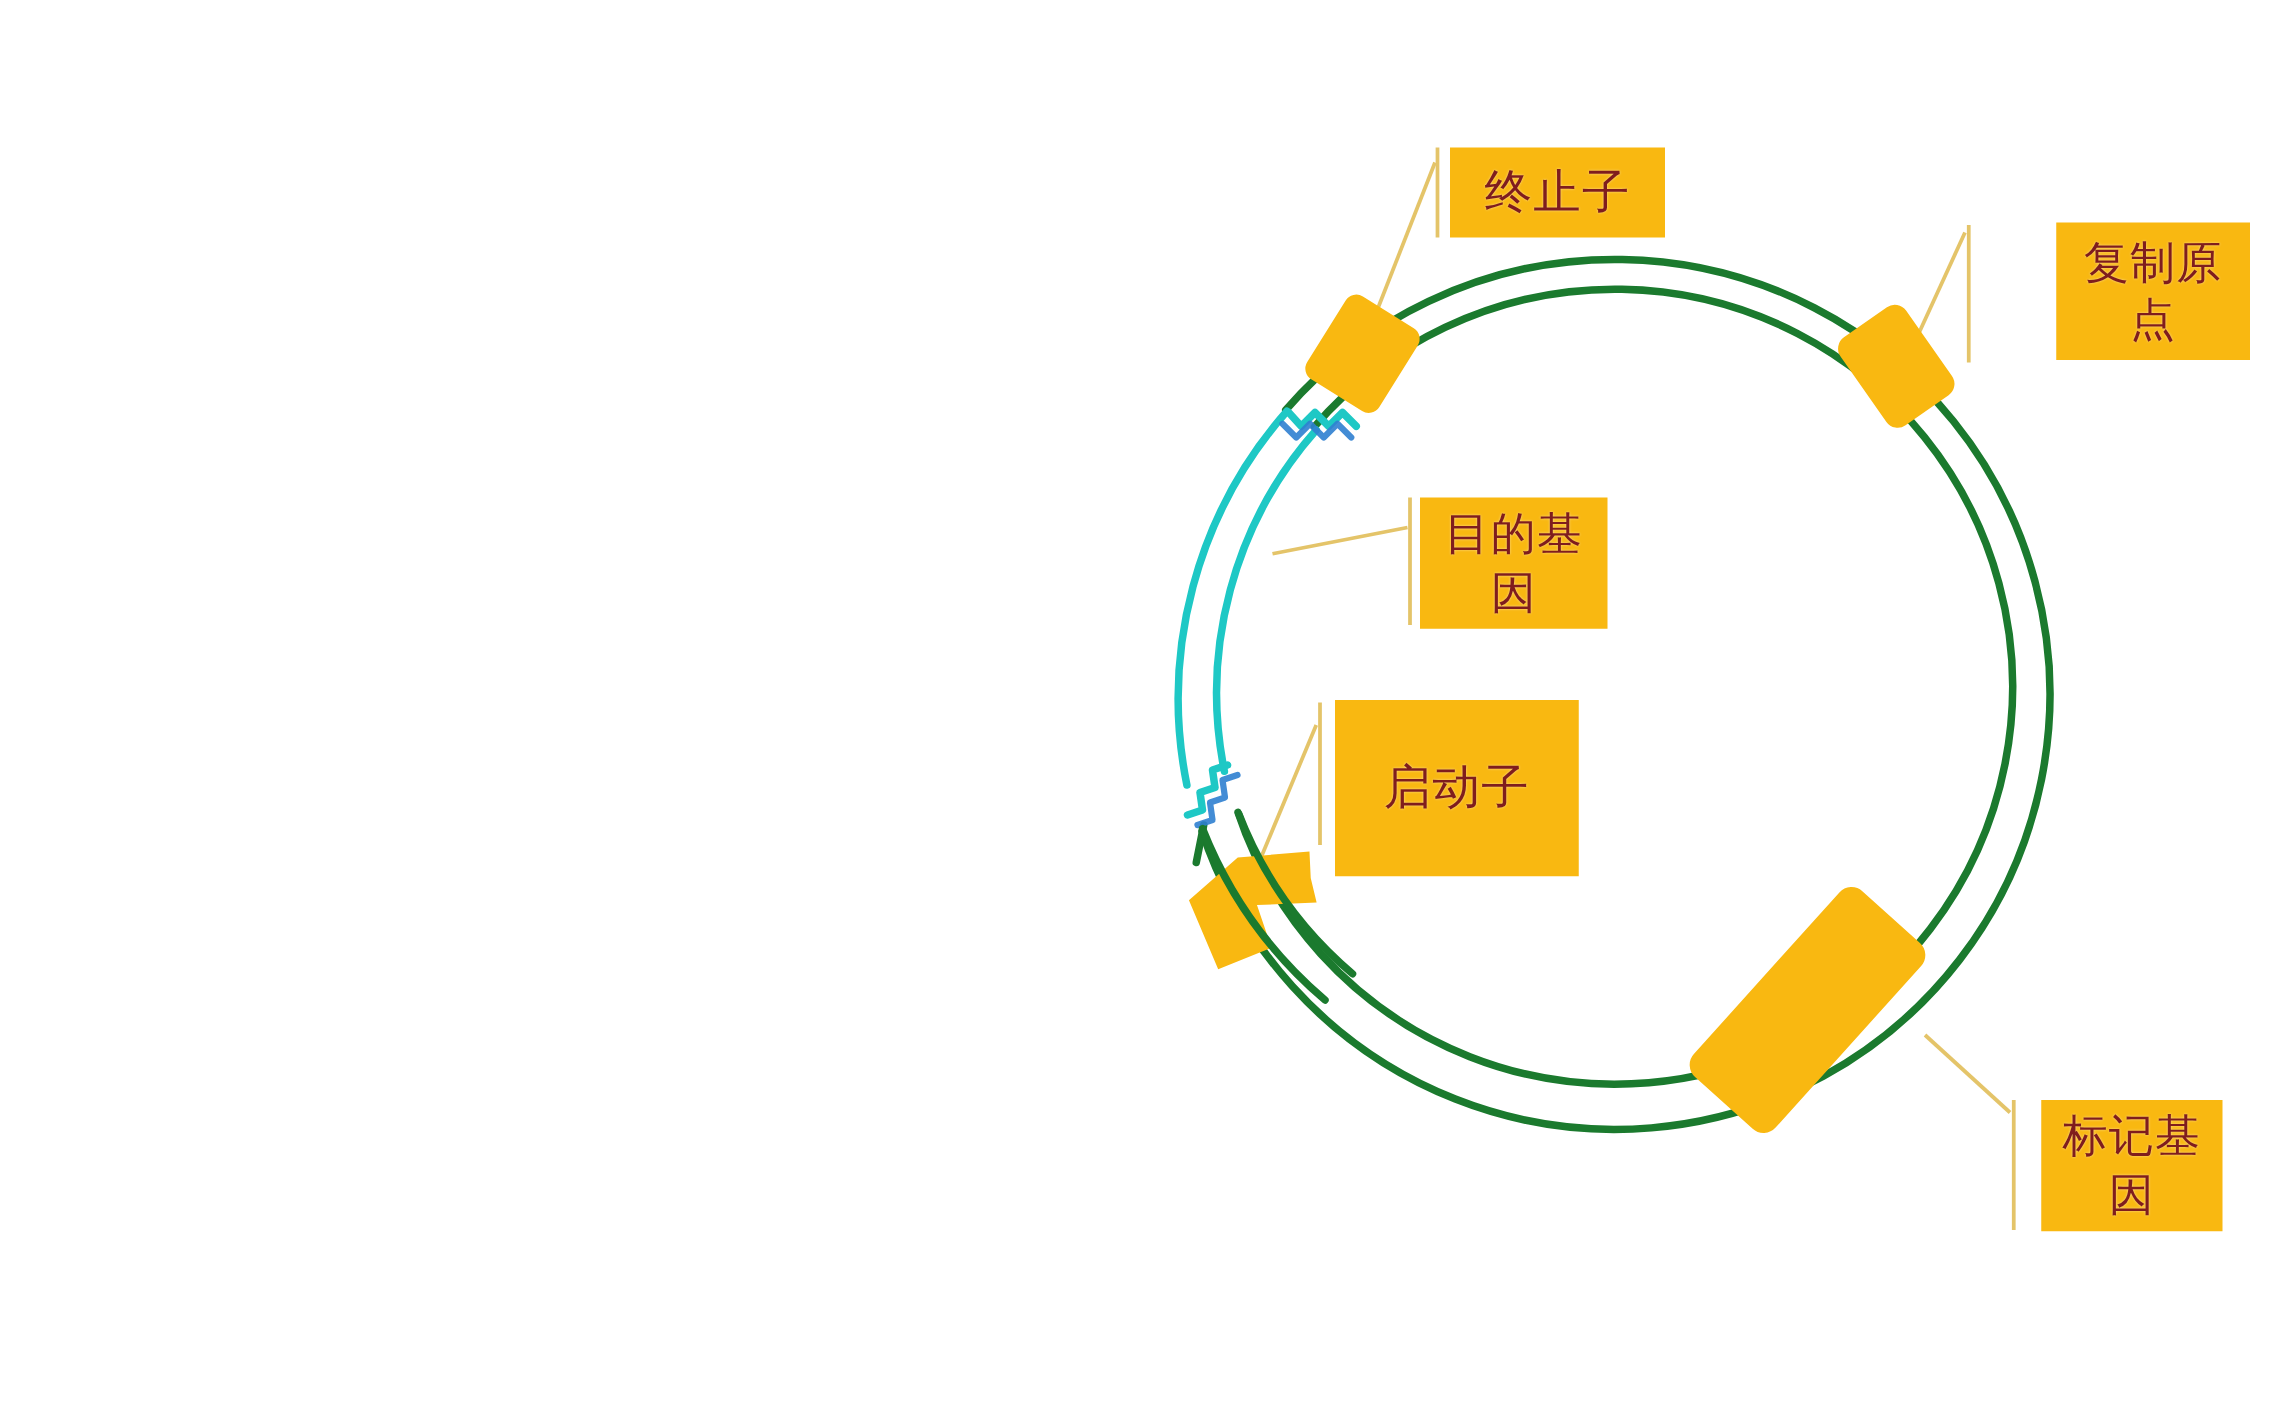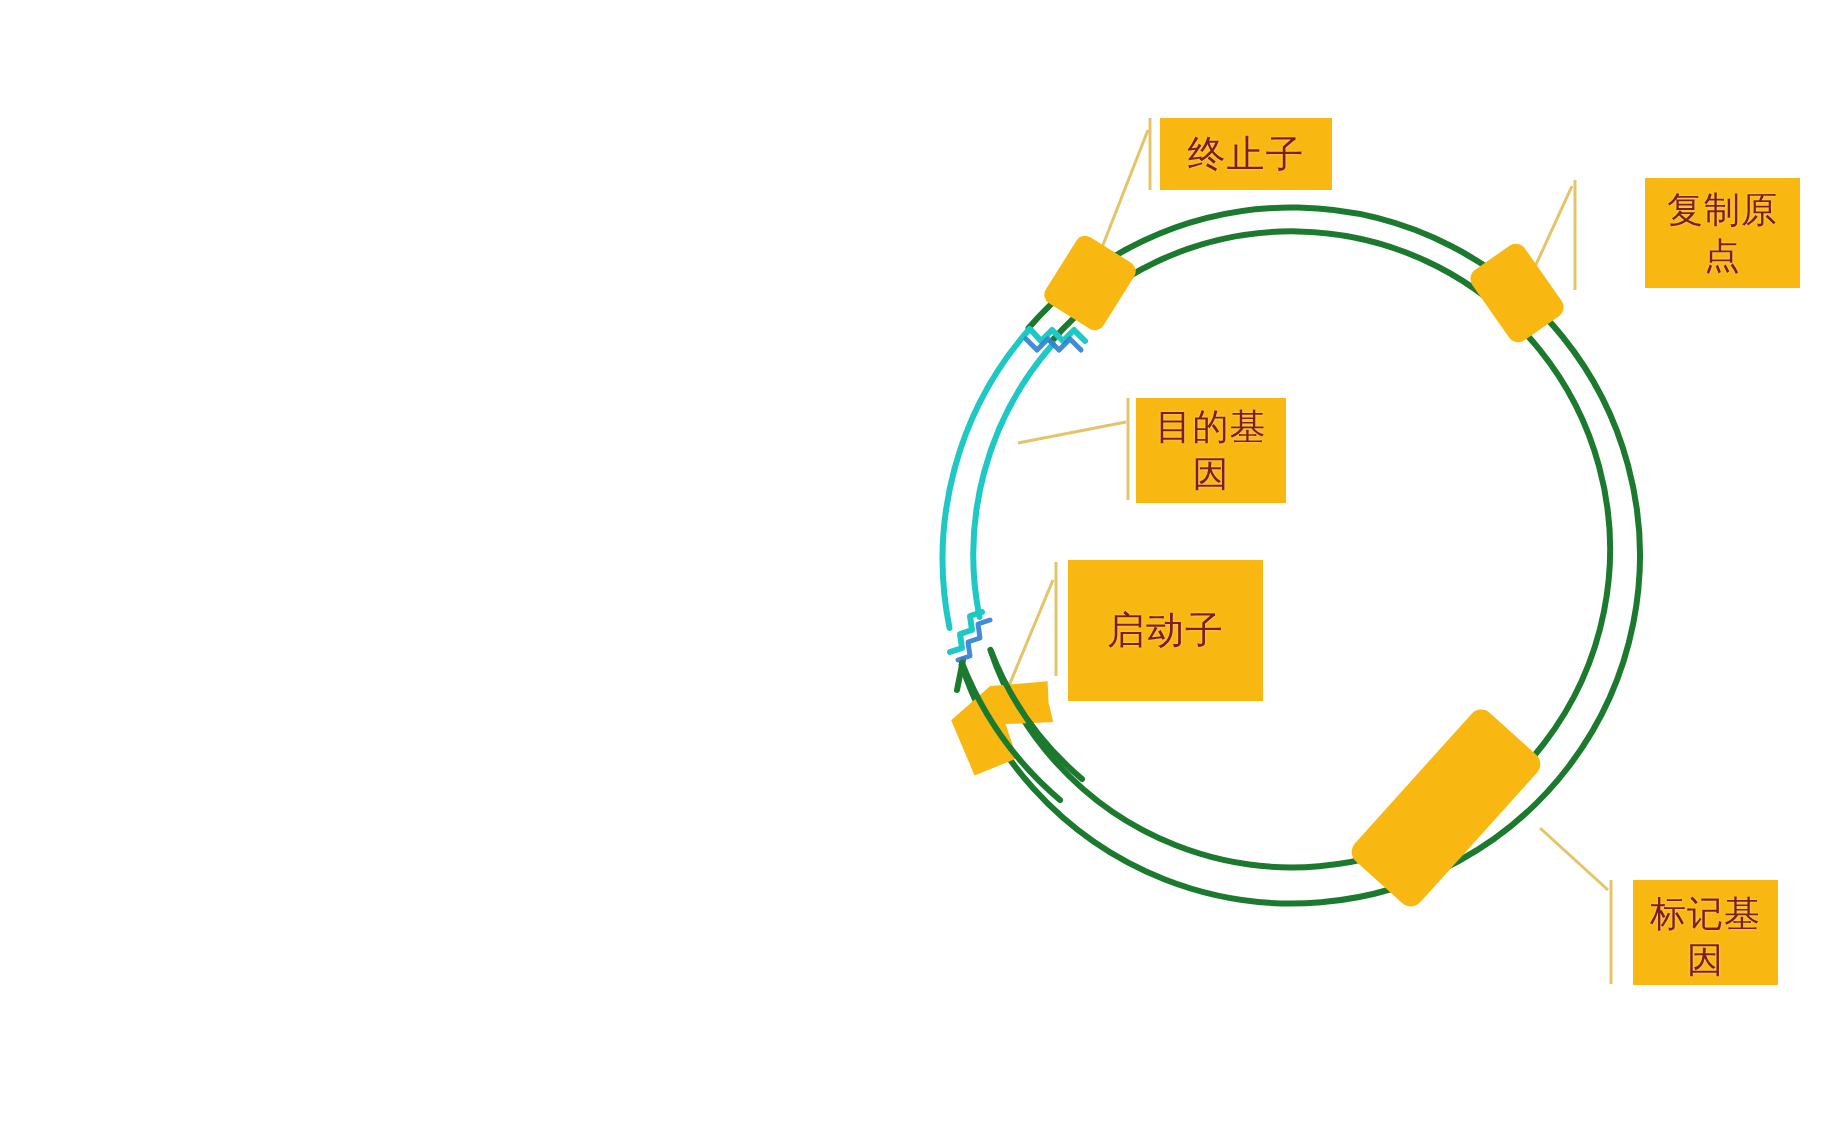--- a/index.html
+++ b/index.html
@@ -67,21 +67,20 @@
     width: 195px;
     height: 141px;
     font-size: 38px;
   }
   .lbl-marker {
     left: 1633px;
     top: 880px;
     width: 145px;
     height: 105px;
     font-size: 36px;
-    align-items: flex-end;
   }
 </style>
 </head>
 <body>
 
 <div id="stage">
 
   <svg id="plasmid-svg" viewBox="0 0 1827 1141">
     <defs>
       <clipPath id="clipStage">

